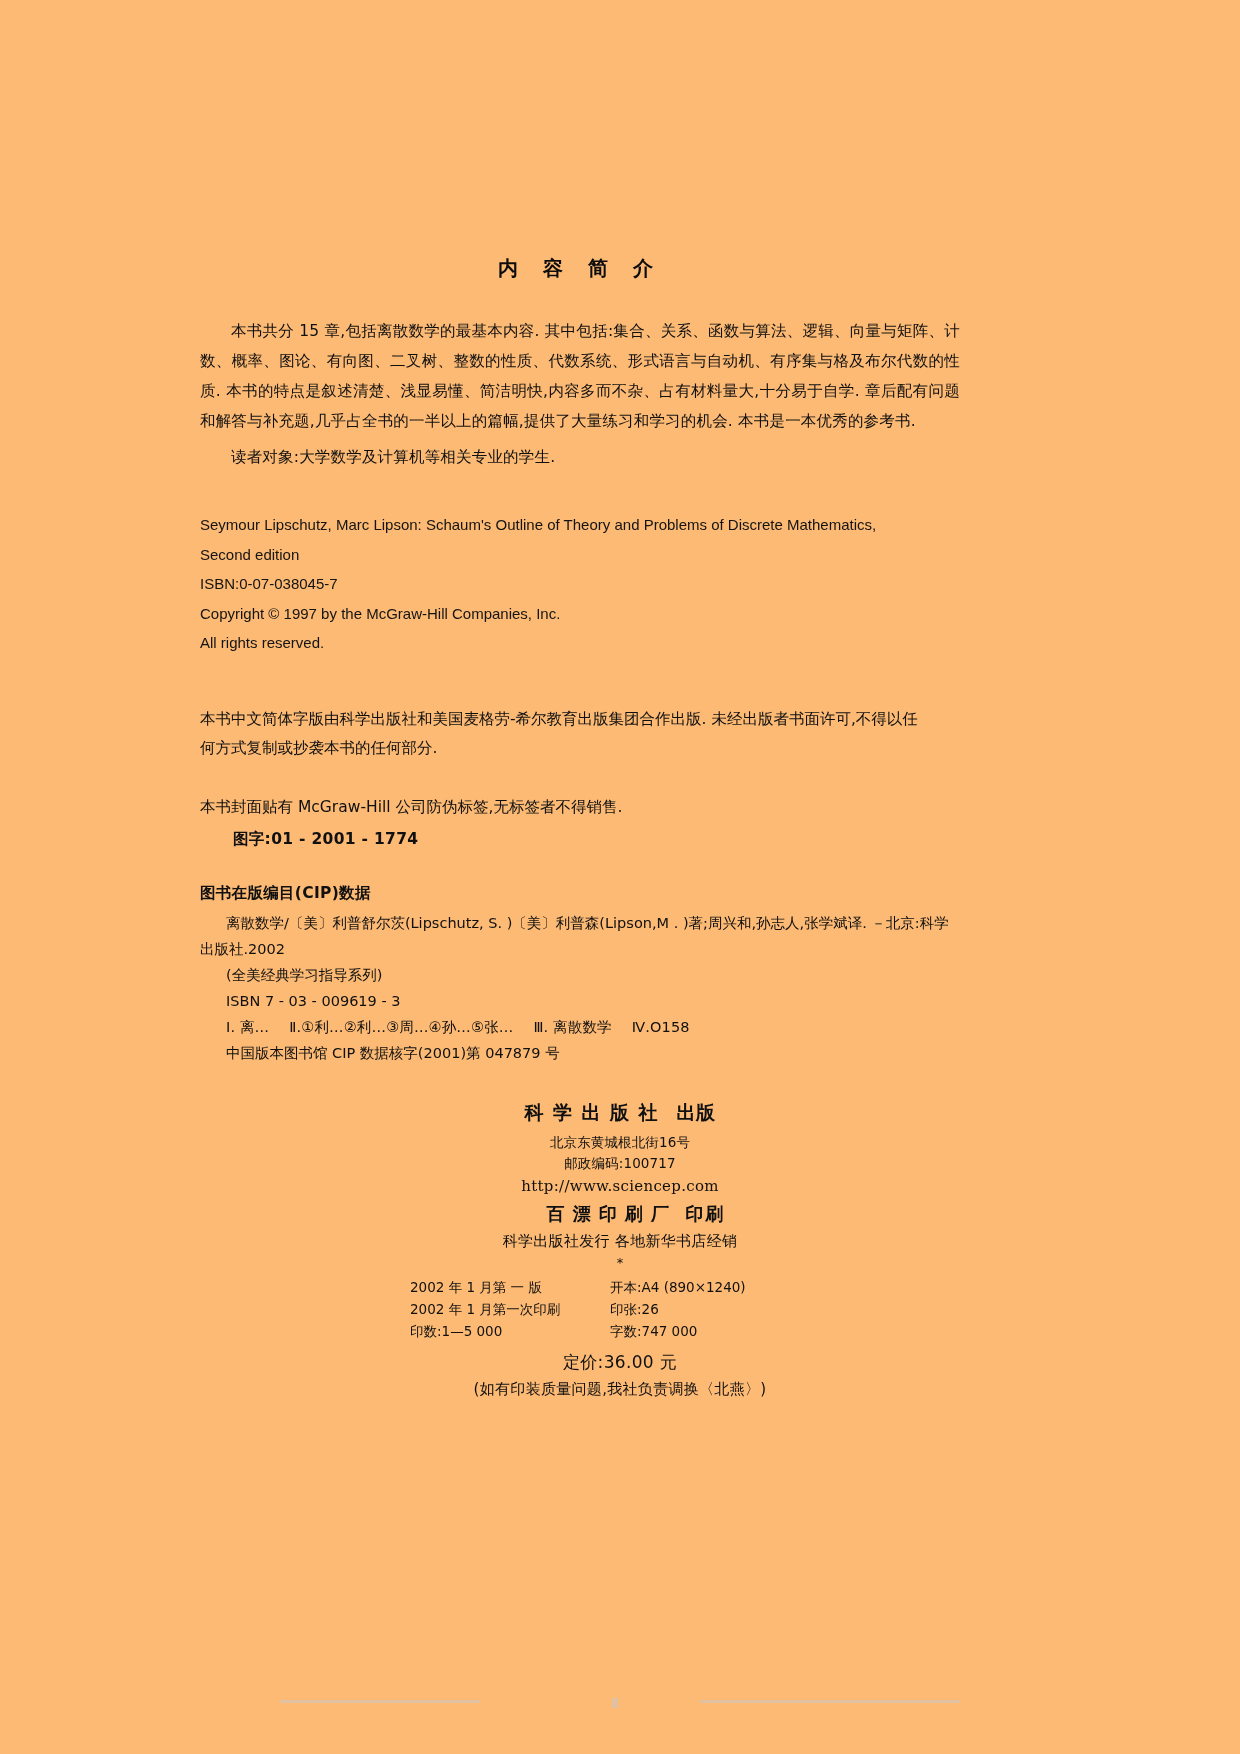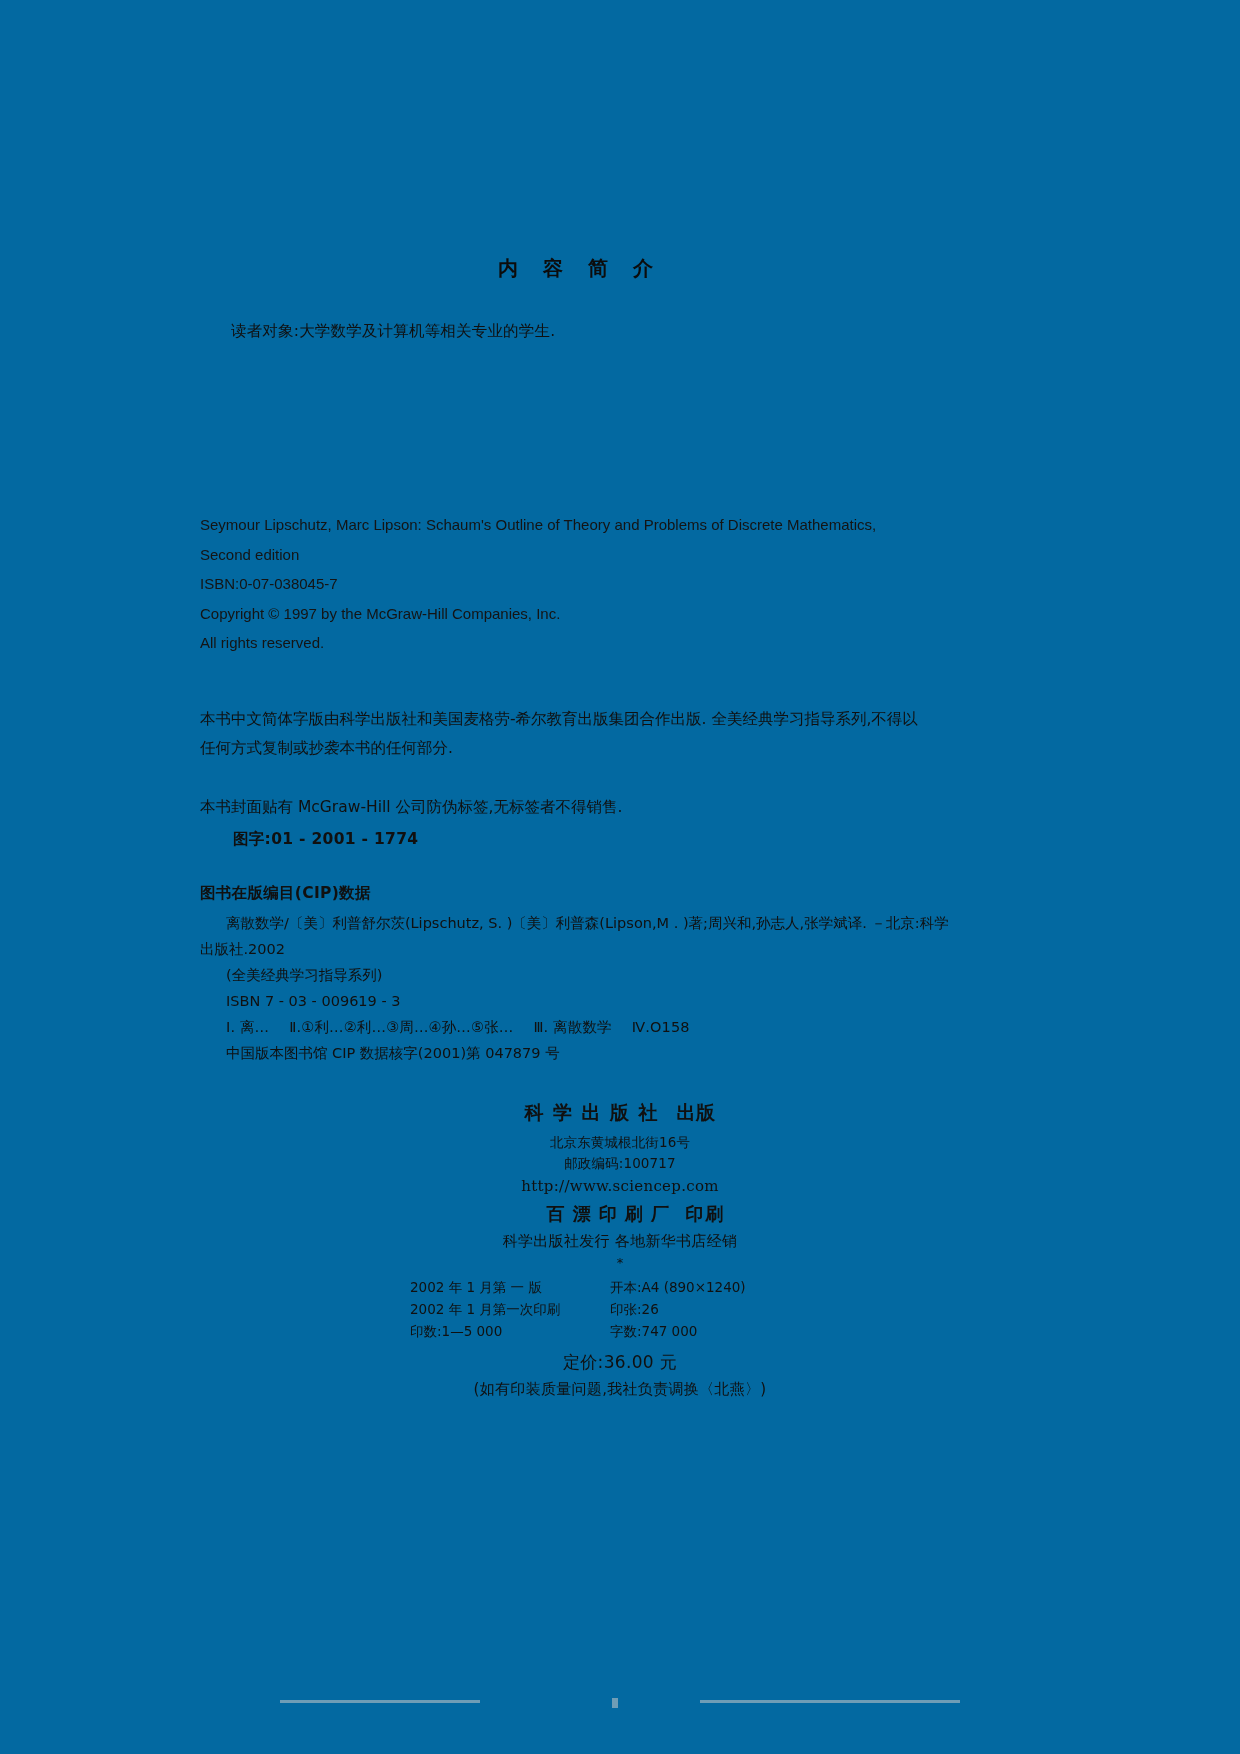--- a/index.html
+++ b/index.html
@@ -12,21 +12,21 @@
     height: 1754px;
     position: relative;
     font-family: "DejaVu Serif", "Liberation Serif", serif;
     color: #111111;
     overflow: hidden;
   }
 
   .page {
     position: absolute;
     inset: 0;
-    background: #0369a1;
+    background: #fdba74;
   }
 
   
   .content {
     position: absolute;
     left: 200px;
     top: 255px;
     width: 760px;
   }
 
@@ -214,32 +214,33 @@
     height: 3px;
   }
 </style>
 </head>
 <body>
 
 <div class="page">
 
   <div class="content">
     <h1 class="section-title">内 容 简 介</h1>
+    <p class="cn-para">本书共分 15 章,包括离散数学的最基本内容. 其中包括:集合、关系、函数与算法、逻辑、向量与矩阵、计数、概率、图论、有向图、二叉树、整数的性质、代数系统、形式语言与自动机、有序集与格及布尔代数的性质. 本书的特点是叙述清楚、浅显易懂、简洁明快,内容多而不杂、占有材料量大,十分易于自学. 章后配有问题和解答与补充题,几乎占全书的一半以上的篇幅,提供了大量练习和学习的机会. 本书是一本优秀的参考书.</p>
     <p class="cn-para second">读者对象:大学数学及计算机等相关专业的学生.</p>
   </div>
 
   <div class="eng-block">
     <div class="eng-line">Seymour Lipschutz, Marc Lipson: Schaum's Outline of Theory and Problems of Discrete Mathematics, Second edition</div>
     <div class="eng-line">ISBN:0-07-038045-7</div>
     <div class="eng-line">Copyright © 1997 by the McGraw-Hill Companies, Inc.</div>
     <div class="eng-line">All rights reserved.</div>
   </div>
 
   <div class="cn-copyright">
-    <span class="l">本书中文简体字版由科学出版社和美国麦格劳-希尔教育出版集团合作出版. 全美经典学习指导系列,不得以任何方式复制或抄袭本书的任何部分.</span>
+    <span class="l">本书中文简体字版由科学出版社和美国麦格劳-希尔教育出版集团合作出版. 未经出版者书面许可,不得以任何方式复制或抄袭本书的任何部分.</span>
   </div>
 
   <div class="mh-label">
     <span class="l">本书封面贴有 McGraw-Hill 公司防伪标签,无标签者不得销售.</span>
     <span class="tuzi">图字:01 - 2001 - 1774</span>
   </div>
 
   <div class="cip">
     <div class="cip-heading">图书在版编目(CIP)数据</div>
     <div class="cip-body">

